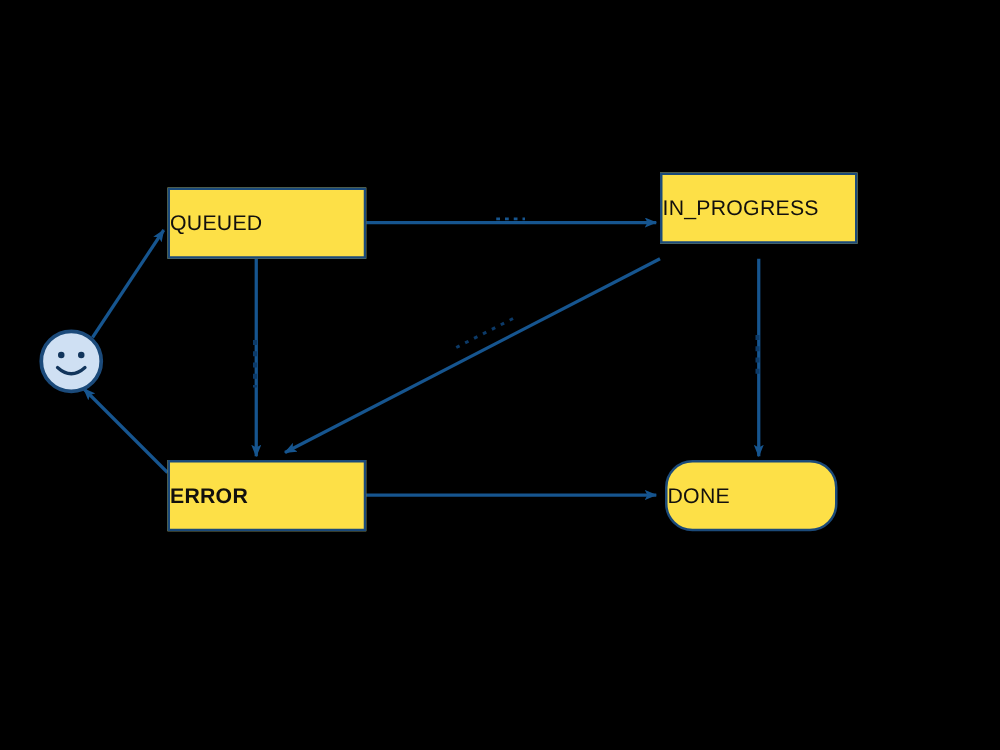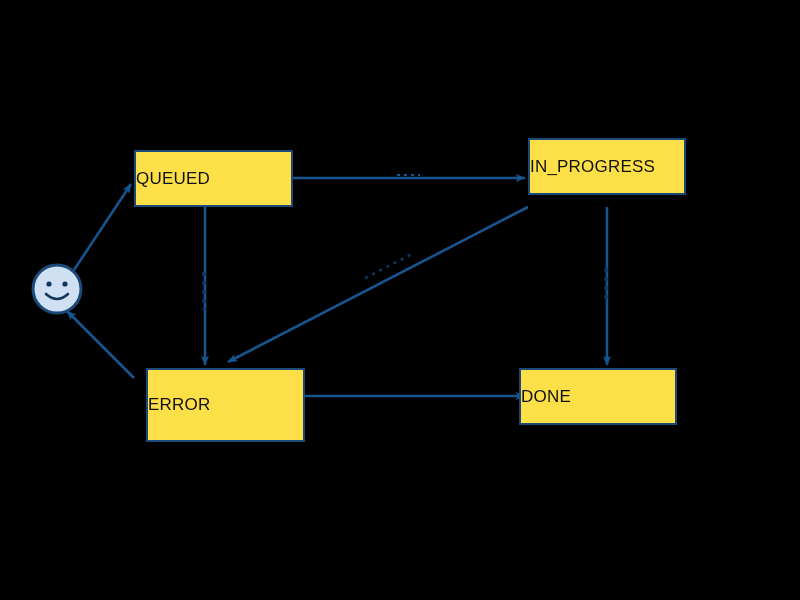--- a/index.html
+++ b/index.html
@@ -38,22 +38,22 @@
   }
   .node-label {
     font-family: "Liberation Sans", sans-serif;
     font-size: 17px;
     color: #12100e;
     letter-spacing: 0.2px;
     white-space: nowrap;
   }
   #node-queued      { left: 134px; top: 150px; width: 159px; height: 57px; }
   #node-inprogress  { left: 528px; top: 138px; width: 158px; height: 57px; }
-  #node-error       { left: 146px; top: 368px; width: 159px; height: 74px; }
-  #node-done        { left: 519px; top: 368px; width: 158px; height: 57px; }
+  #node-error       { left: 134px; top: 368px; width: 159px; height: 57px; font-weight: bold; }
+  #node-done        { left: 532px; top: 368px; width: 138px; height: 57px; border-radius: 22px; }
   #start-node {
     position: absolute;
     left: 29px;
     top: 261px;
     width: 56px;
     height: 56px;
   }
 </style>
 </head>
 <body>

